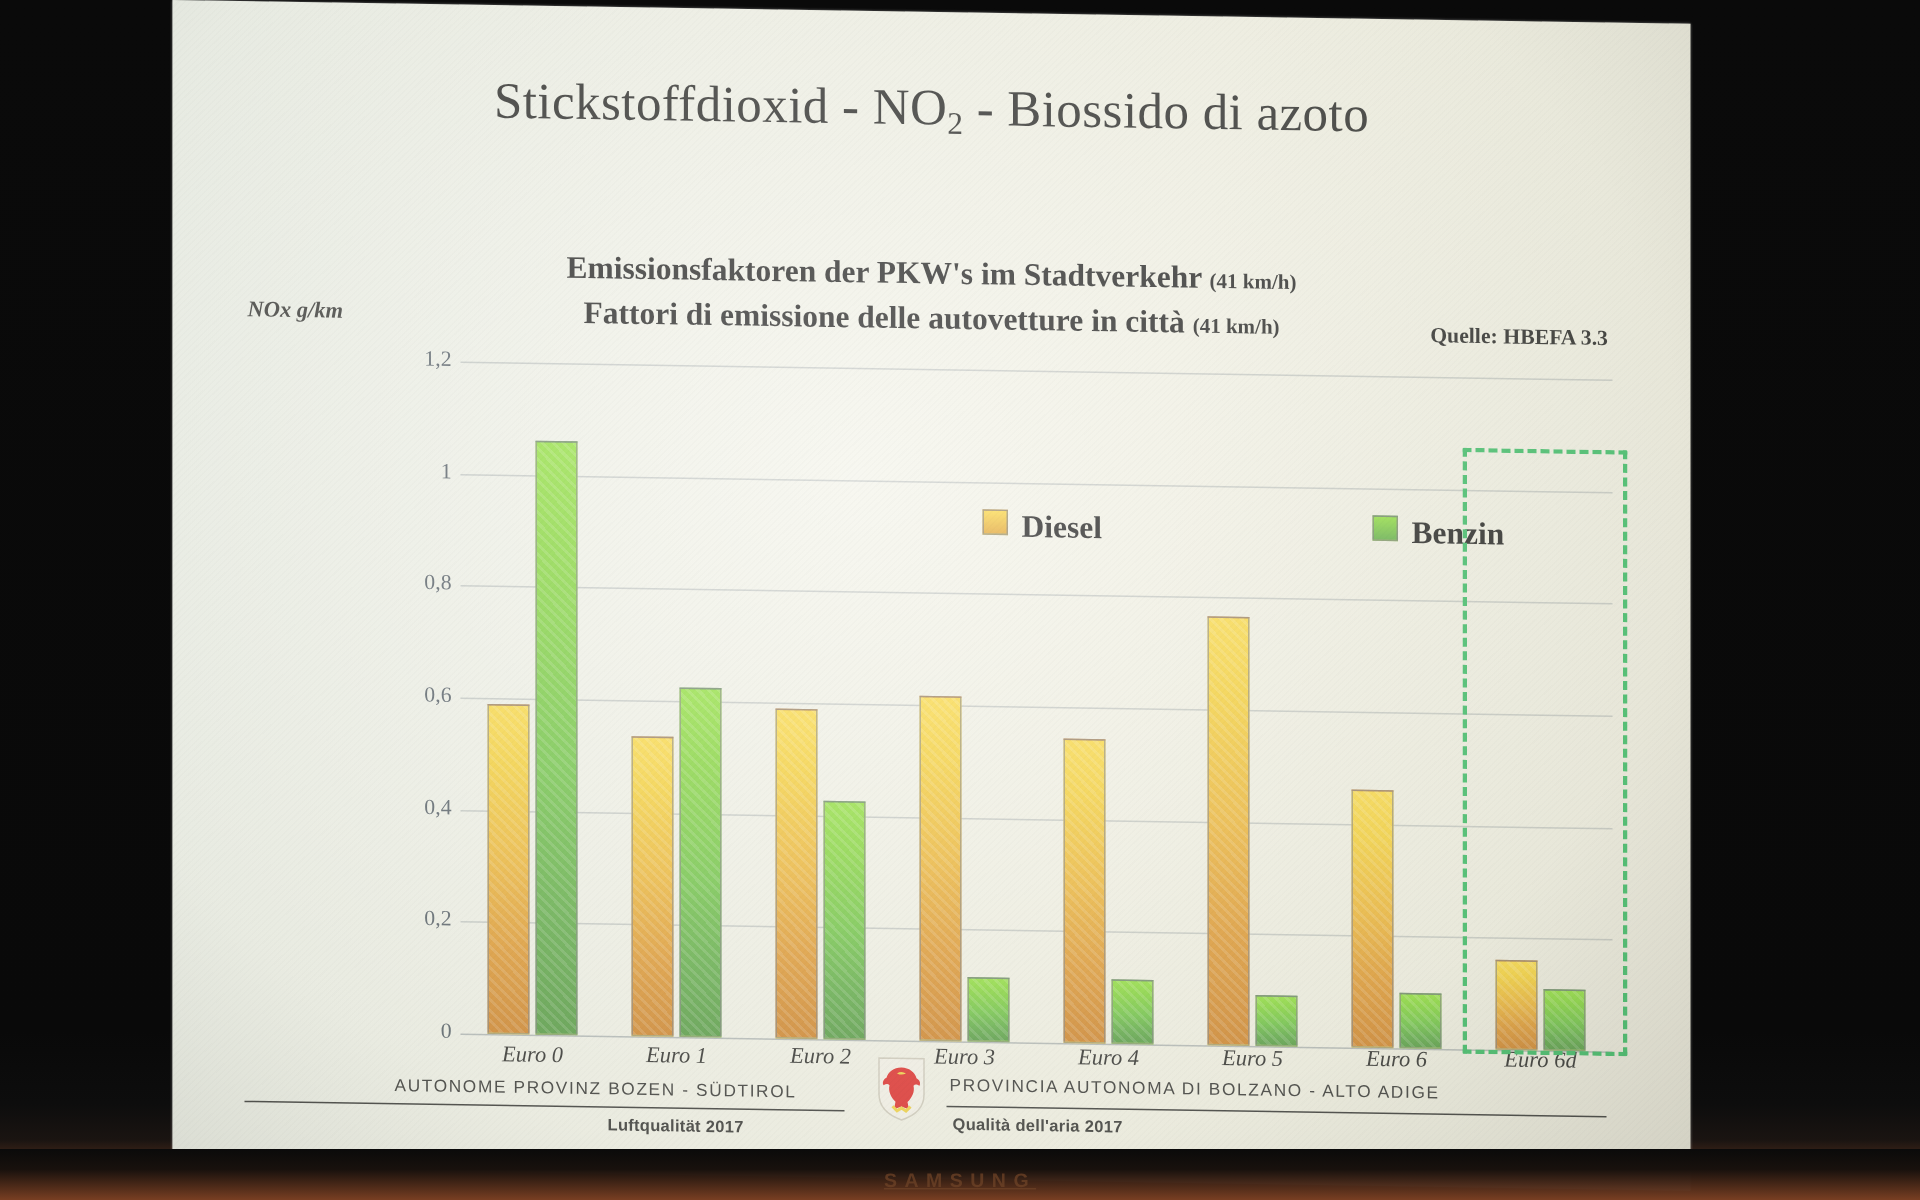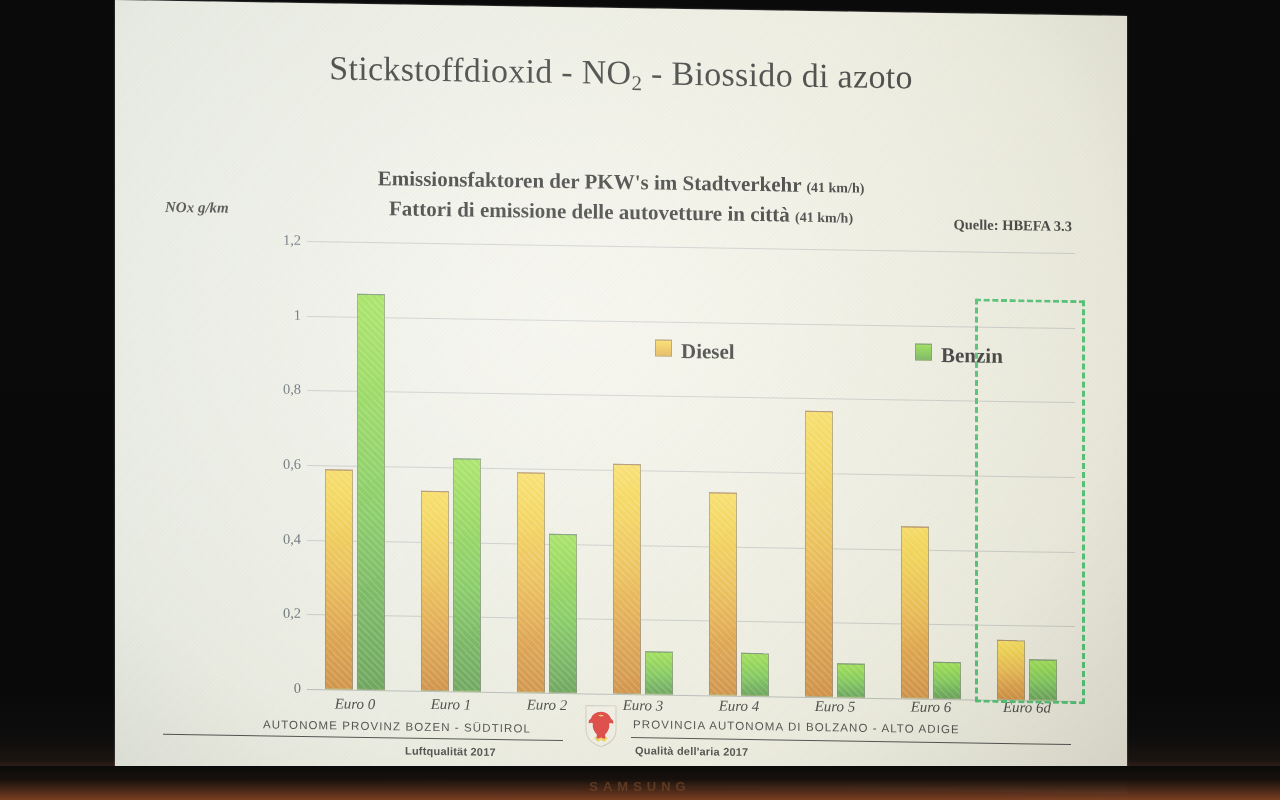--- a/index.html
+++ b/index.html
@@ -18,20 +18,21 @@
   
   #bezel-bottom{
     position:absolute;left:0;bottom:0;width:1280px;height:34px;
     background:linear-gradient(180deg,rgba(10,10,10,1) 0%,rgba(24,17,13,1) 40%,rgba(120,62,34,.95) 100%);
   }
   #samsung{
     position:absolute;left:0;bottom:0;width:1280px;text-align:center;
     color:#6e4327;font-size:13px;letter-spacing:5px;
     font-family:"Liberation Sans", sans-serif;font-weight:bold;
     opacity:.75;
+    text-decoration:underline;
   }
   
   #slide{
     position:absolute;
     left:115px;top:0px;width:1012px;height:778px;
     background:
       linear-gradient(100deg, #eef2ec 0%, #f2f3ea 30%, #f4f3e7 62%, #f0efe2 85%, #ece9dc 100%);
     box-shadow:0 0 2px rgba(255,255,255,.4);
     transform:skewY(0.9deg);
     transform-origin:left top;

